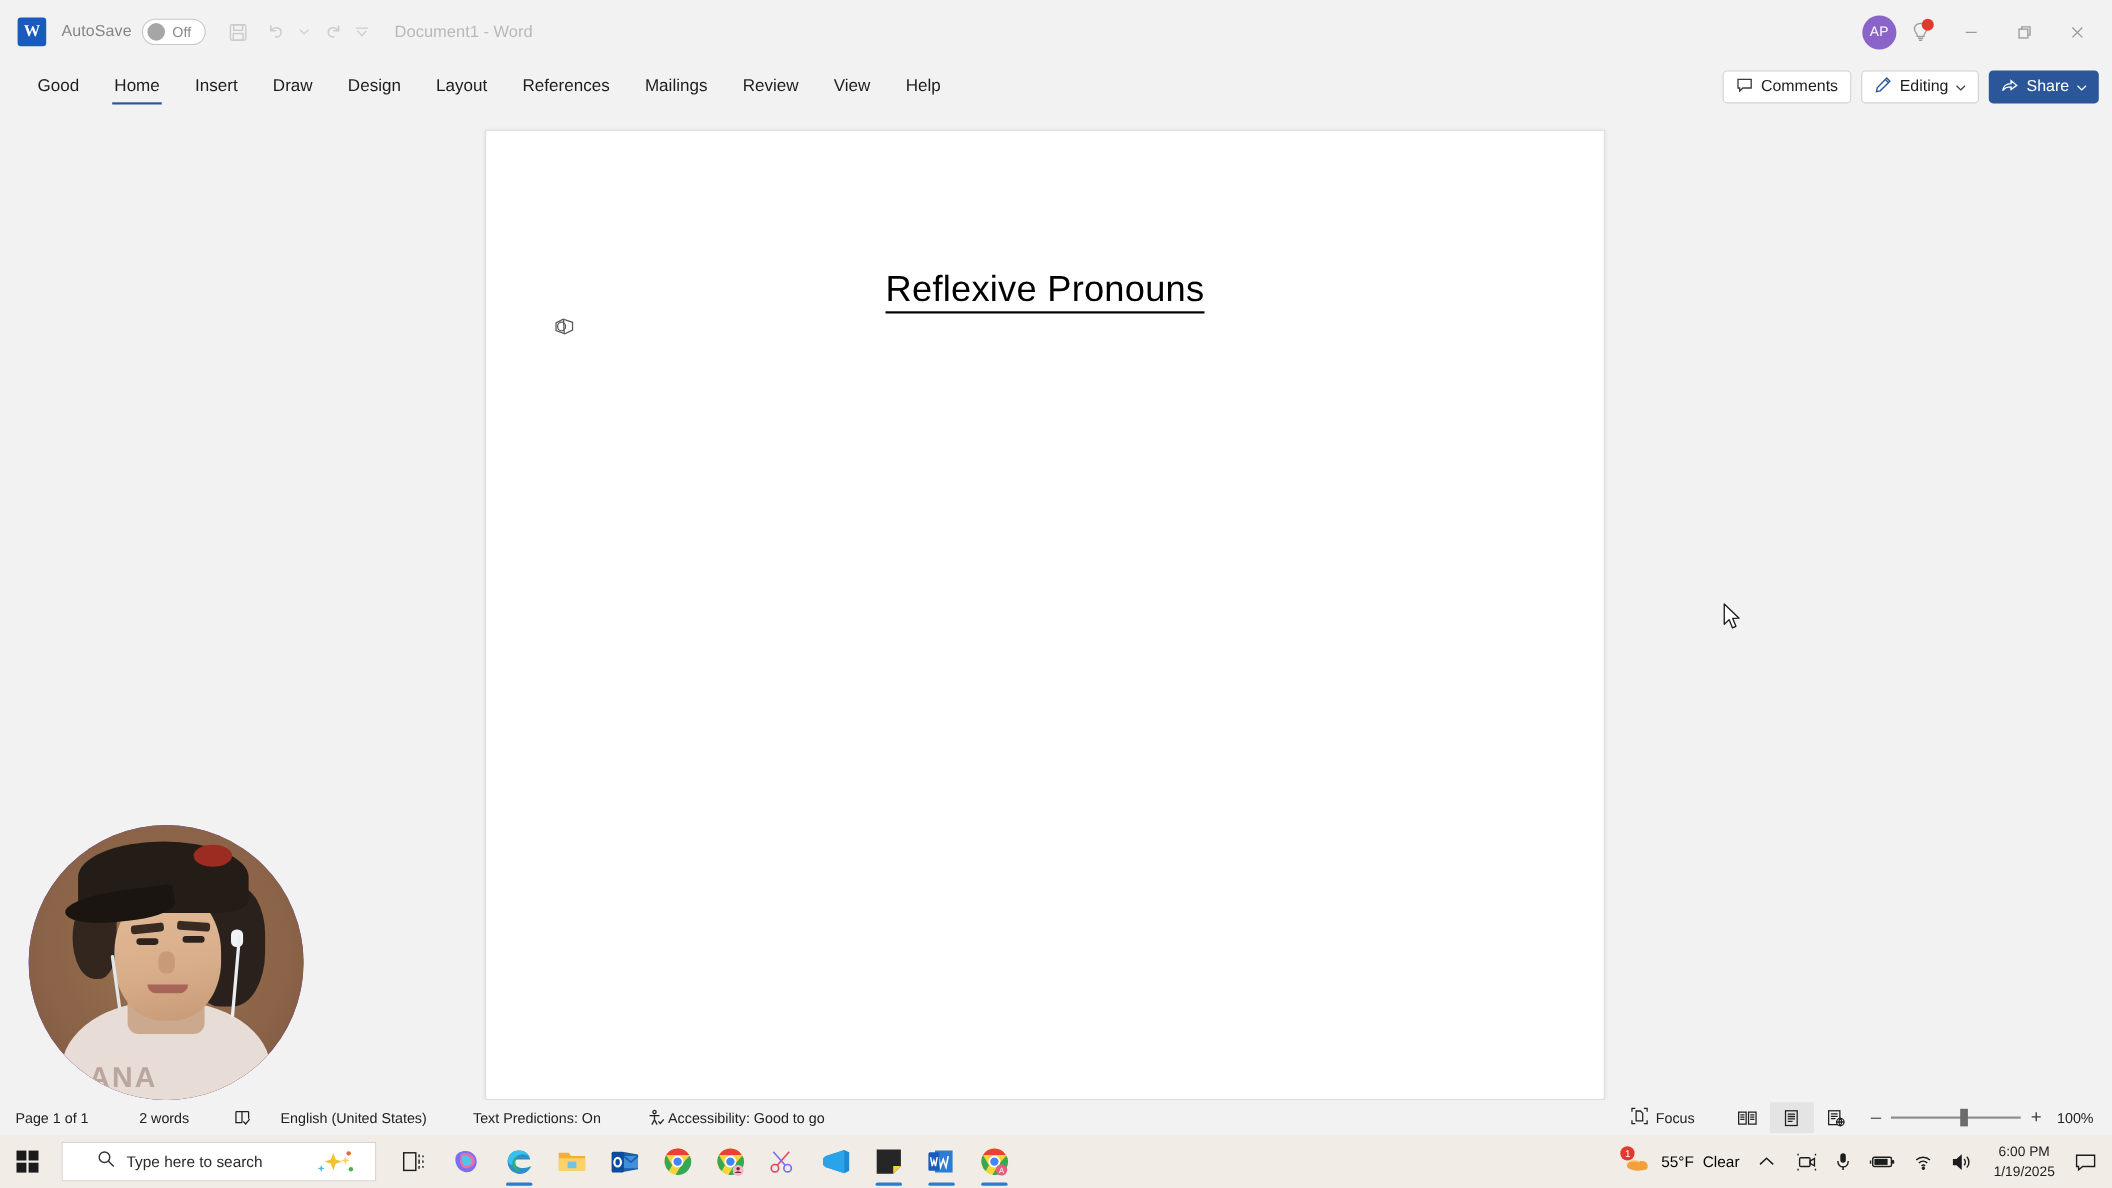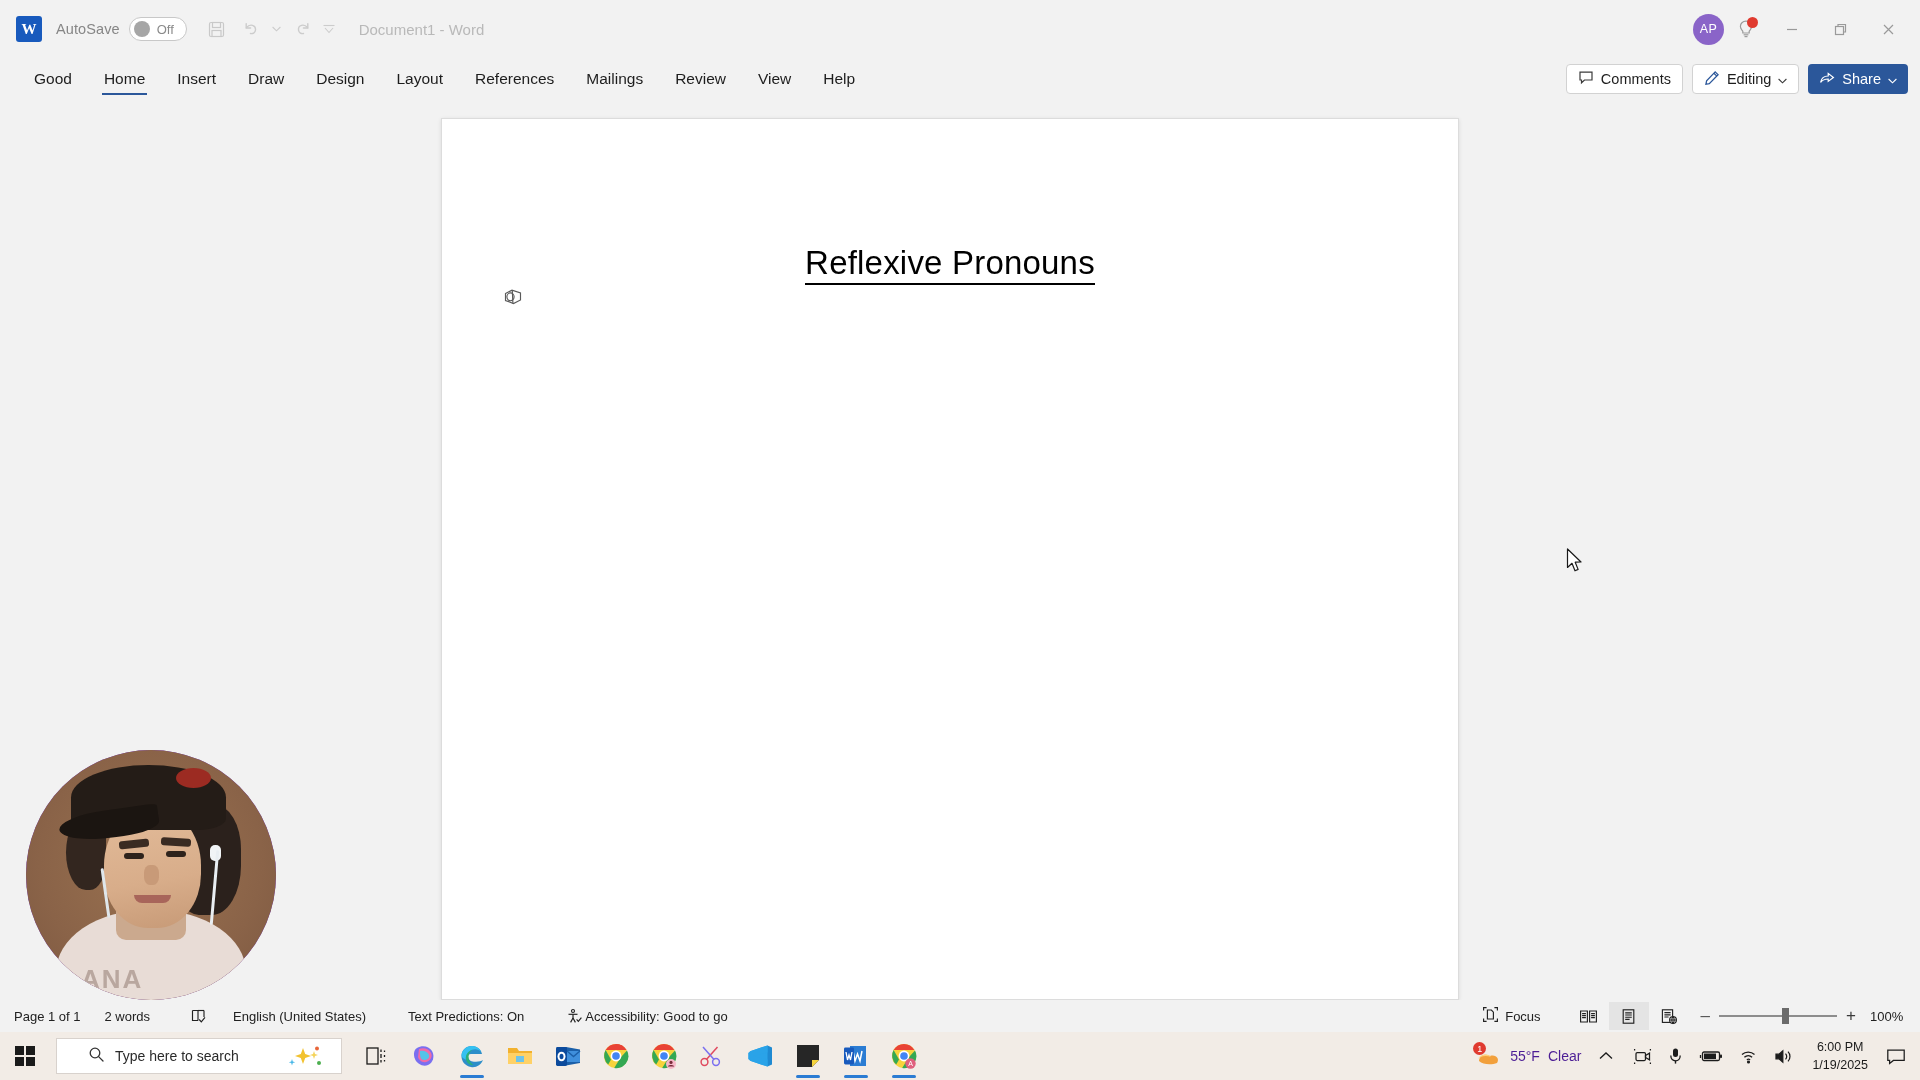--- a/index.html
+++ b/index.html
@@ -180,21 +180,21 @@
     display:flex; align-items:center; margin-left:6px; position:relative;padding-left:19px;
   }
   .tsearch .tsi { margin-left:12px; }
   .tsearch .tst { margin-left:10px; font-size:14px; color:#2a2a2a; }
   .sparkle { position:absolute; right:12px; top:6px; }
   .tb-icon { width:48px; height:48px; display:flex; align-items:center; justify-content:center; position:relative; }
   .tb-icon .runbar { position:absolute; bottom:2px; left:12px; width:24px; height:3px; background:#2b7cd3; border-radius:2px; }
   .tray { position:absolute; right:0; height:48px; display:flex; align-items:center; }
   .tray-item { display:flex; align-items:center; justify-content:center; padding:0 8px; height:48px; }
   .weather { display:flex; align-items:center; gap:8px; padding:0 6px; }
-  .weather-text { font-size:14px; color:#4c1d95; }
+  .weather-text { font-size:14px; color:#000000; }
   .clock { font-size:12.5px; color:#1c1c1c; text-align:center; line-height:1.45; padding:0 10px; }
 </style>
 </head>
 <body>
 
 <div id="titlebar">
   <div class="word-logo">W</div>
 
   <div class="autosave-label">AutoSave</div>
   <div class="autosave-toggle">
@@ -357,21 +357,21 @@
   <div class="w-cap-brim"></div>
   <div class="w-earbud"></div>
   <div class="w-earbud-wire"></div>
   <div class="w-earbud-wire2"></div>
   <div class="w-logo">ANA</div>
 </div>
 
 <div id="statusbar">
   <div class="sb-left">
     <div class="sb-item" style="margin-left:14px">Page 1 of 1</div>
-    <div class="sb-item" style="margin-left:24px">2 words</div>
+    <div class="sb-item" style="margin-left:46px">2 words</div>
     <div class="sb-item" style="margin-left:40px">
       <svg width="17" height="17" viewBox="0 0 17 17" fill="none" stroke="#212121" stroke-width="1.15">
         <path d="M2.5 2.5 L2.5 12.5 L8 12.5 M14 2.5 L14 9"></path>
         <path d="M2.5 2.5 L8 2.5 L8 12.5"></path>
           <path d="M8 2.5 L14 2.5"></path>
         <path d="M9.2 11.5 L11.3 13.8 L15 9.3"></path>
       </svg>
     </div>
     <div class="sb-item" style="margin-left:26px">English (United States)</div>
     <div class="sb-item" style="margin-left:42px">Text Predictions: On</div>

